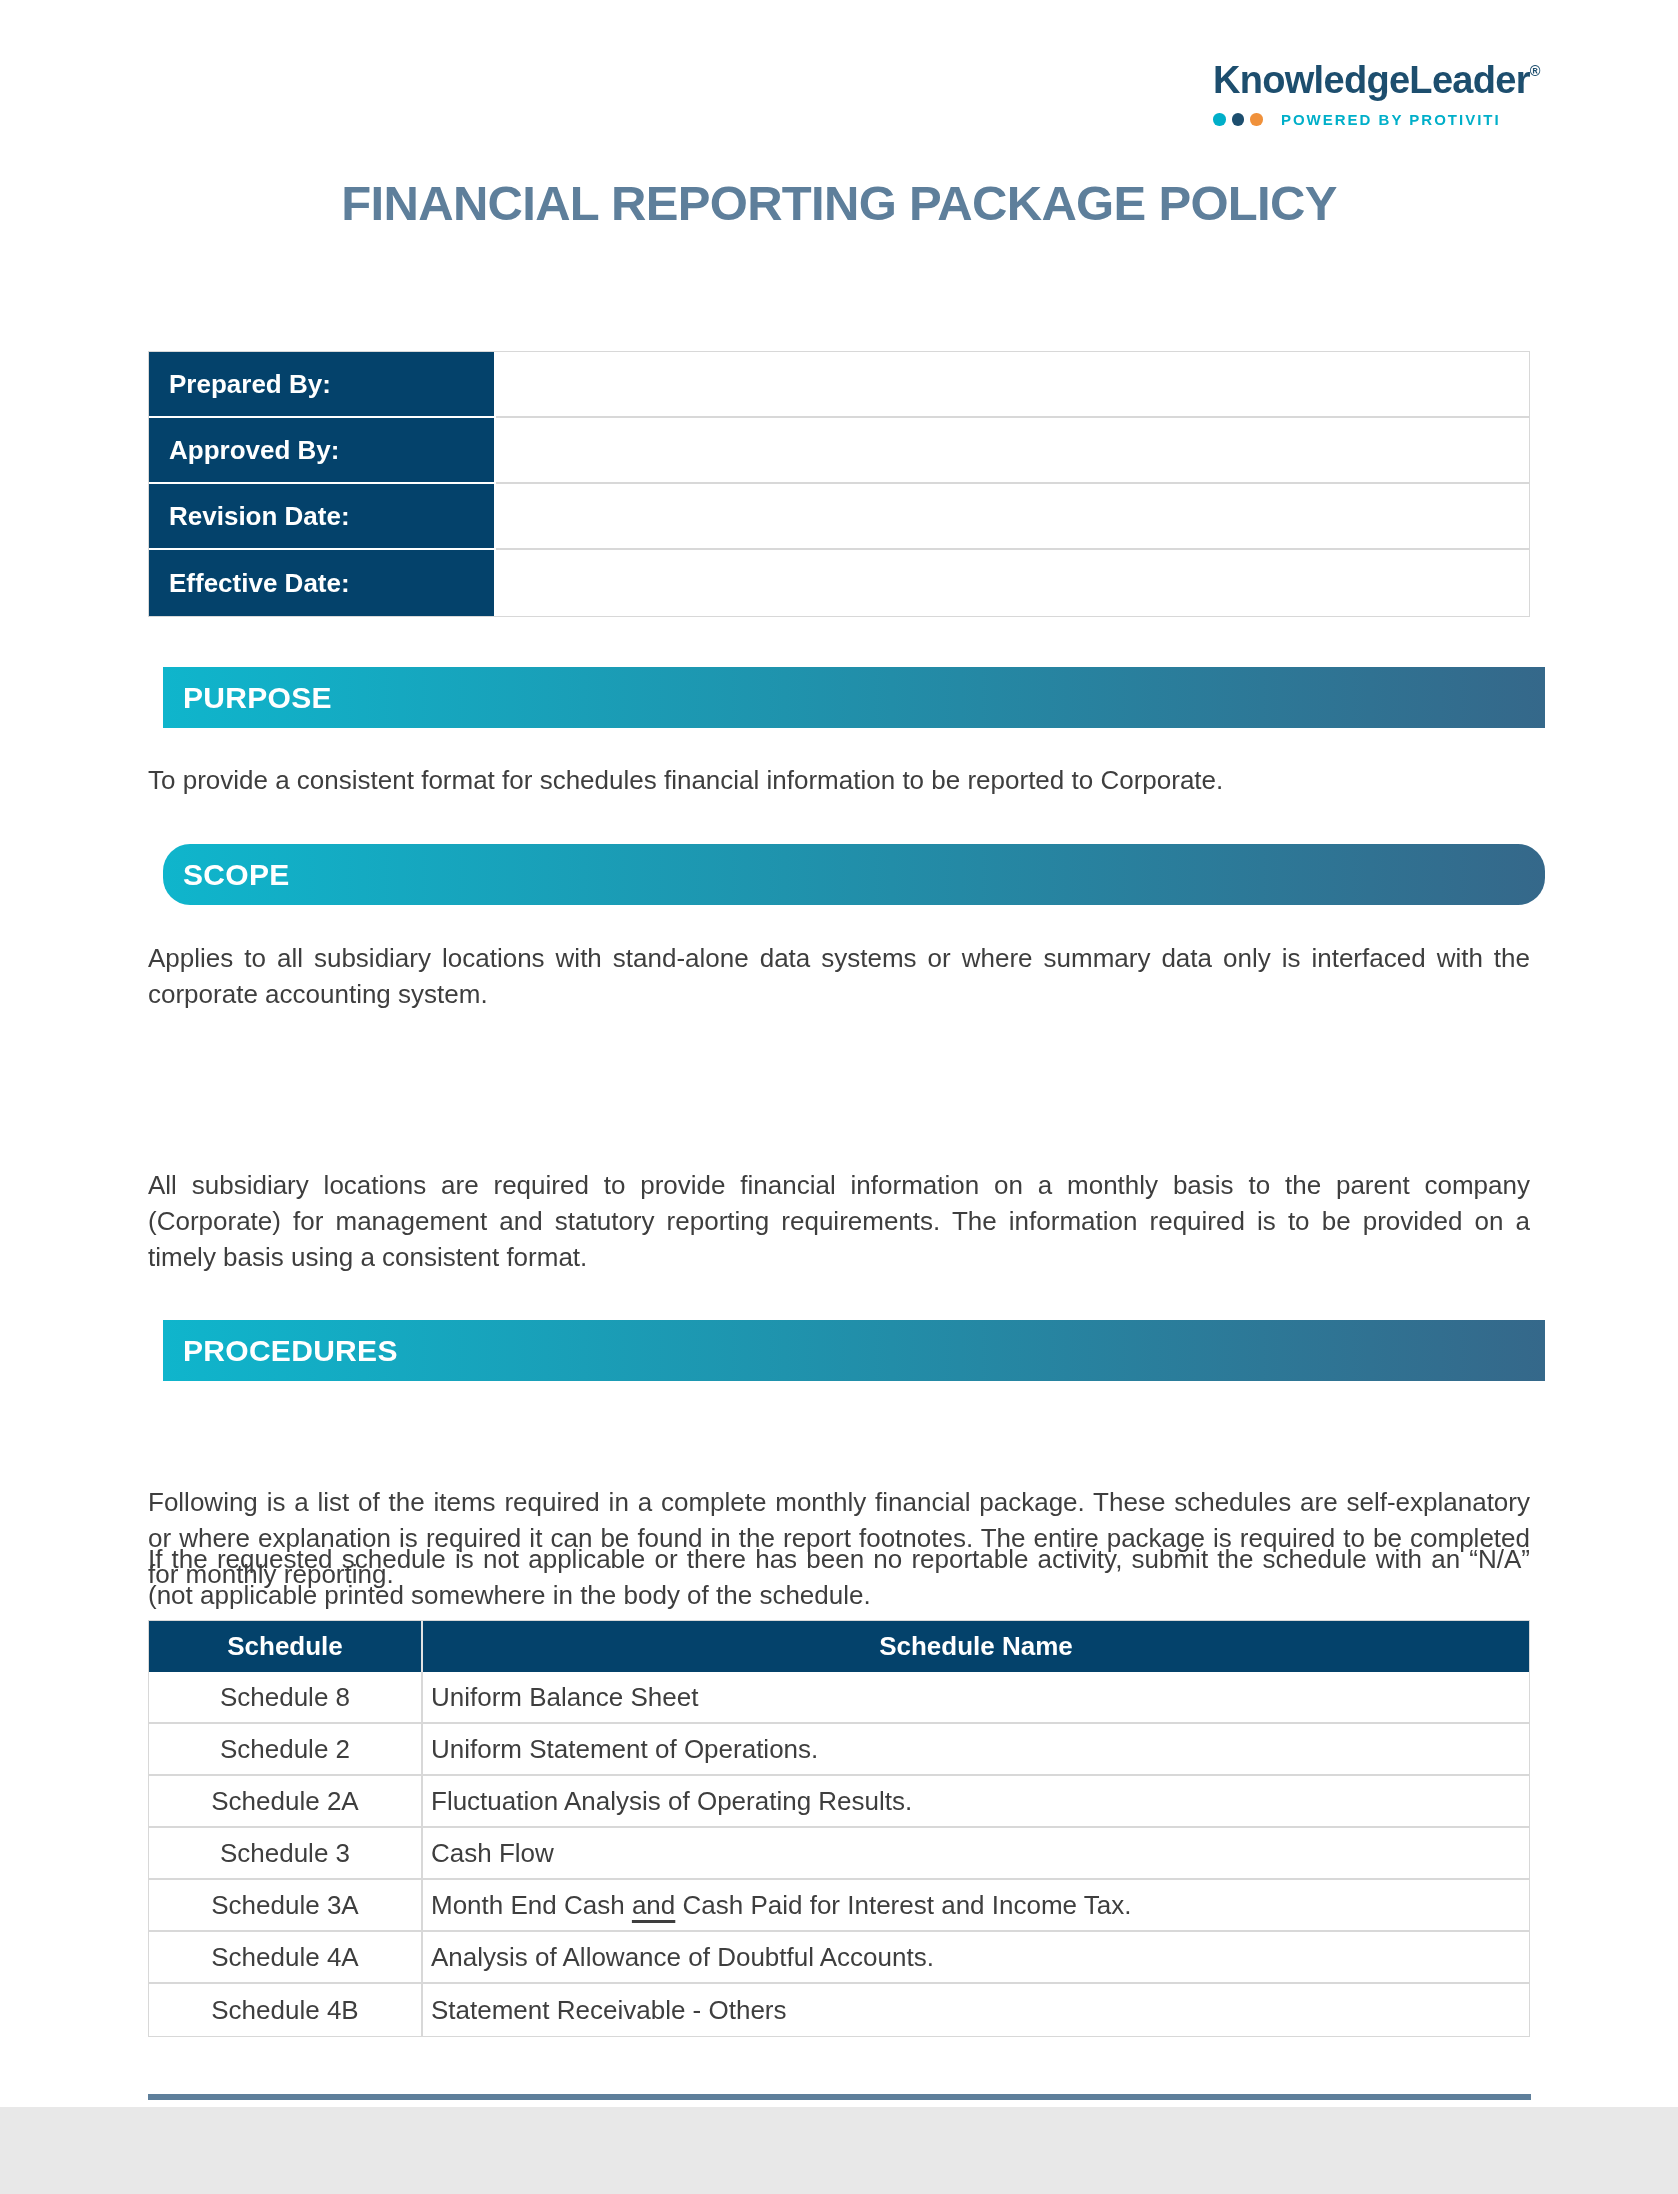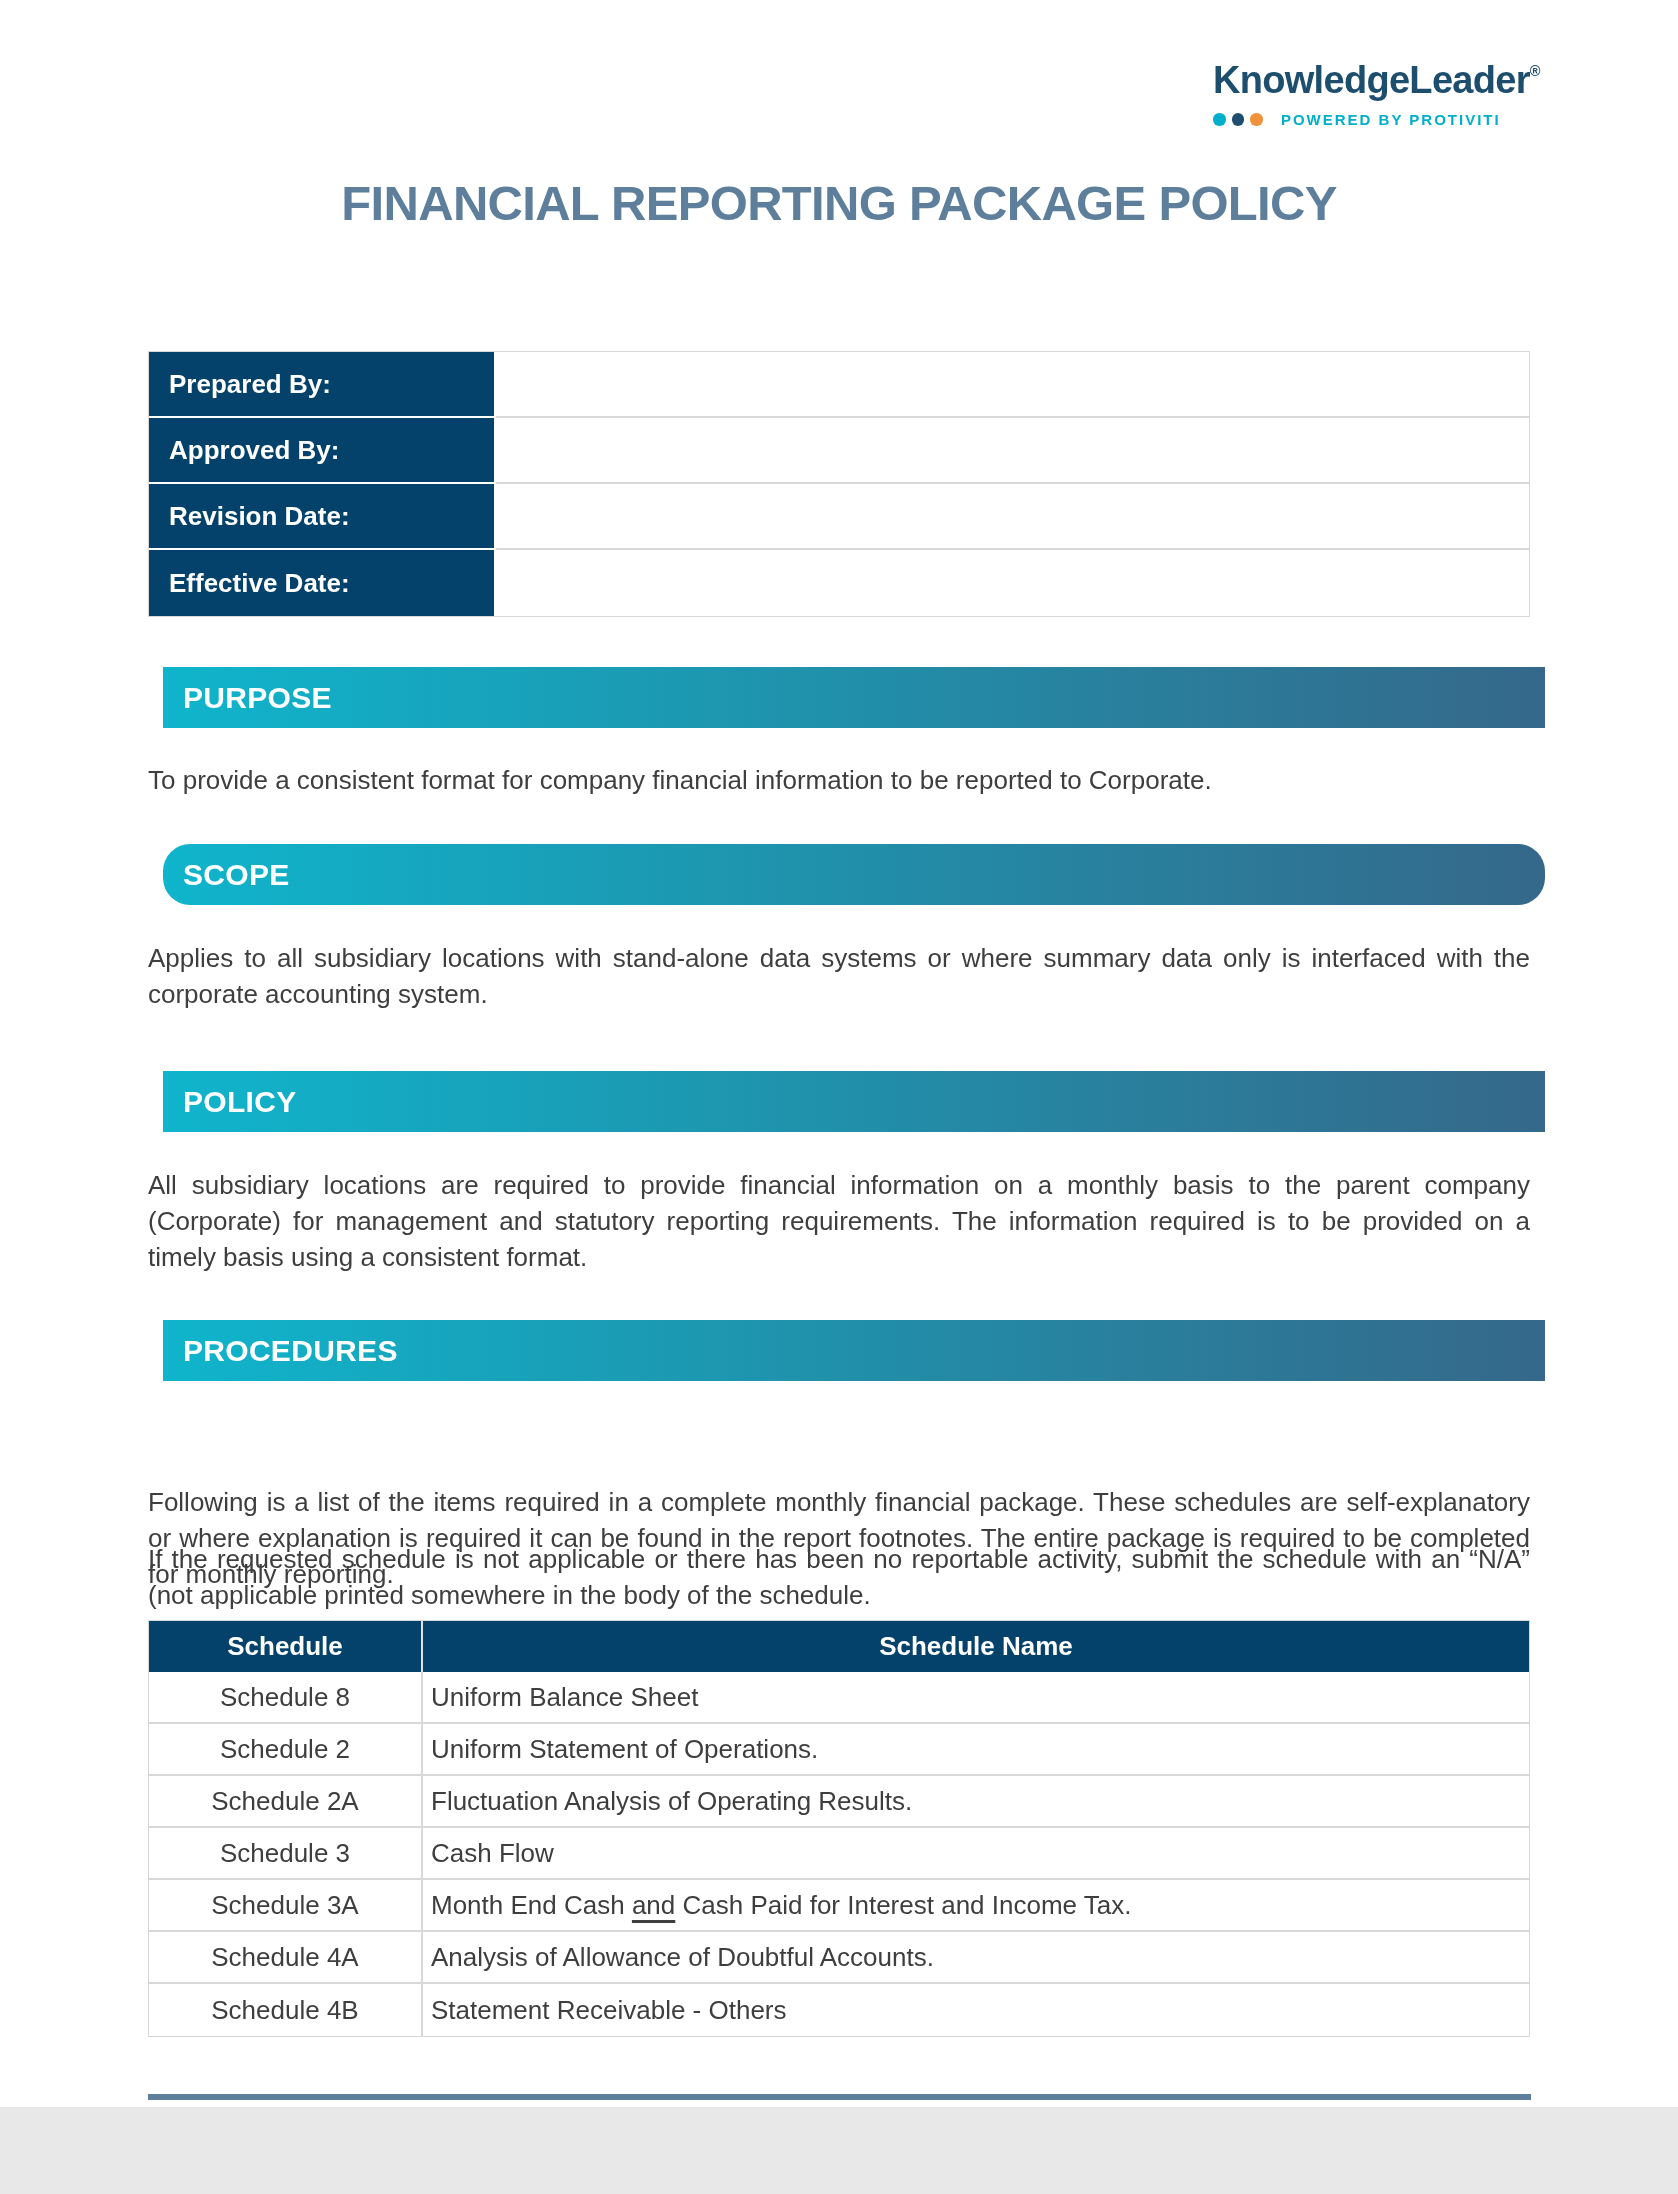--- a/index.html
+++ b/index.html
@@ -157,30 +157,27 @@
     <tr>
       <td class="it-label"><span>Effective Date:</span></td>
       <td class="it-value"><span></span></td>
     </tr>
   </tbody>
     </table>
 
   <div class="section-bar bar-purpose">
       <span>PURPOSE</span>
     </div>
-  <div class="body-par par-purpose">To provide a consistent format for company financial information to be reported to Corporate.</div>
+  <div class="body-par par-purpose">To provide a consistent format for schedules financial information to be reported to Corporate.</div>
 
   <div class="section-bar bar-scope">
       <span>SCOPE</span>
     </div>
   <div class="body-par par-scope">Applies to all subsidiary locations with stand-alone data systems or where summary data only is interfaced with the corporate accounting system.</div>
 
-  <div class="section-bar bar-policy">
-      <span>POLICY</span>
-    </div>
   <div class="body-par par-policy">All subsidiary locations are required to provide financial information on a monthly basis to the parent company (Corporate) for management and statutory reporting requirements.  The information required is to be provided on a timely basis using a consistent format.</div>
 
   <div class="section-bar bar-procedures">
       <span>PROCEDURES</span>
     </div>
   <div class="body-par par-proc1">Following is a list of the items required in a complete monthly financial package.  These schedules are self-explanatory or where explanation is required it can be found in the report footnotes.  The entire package is required to be completed for monthly reporting.</div>
   <div class="body-par par-proc2">If the requested schedule is not applicable or there has been no reportable activity, submit the schedule with an “N/A” (not applicable printed somewhere in the body of the schedule.</div>
 
   <table class="sched-table">
     <colgroup>

